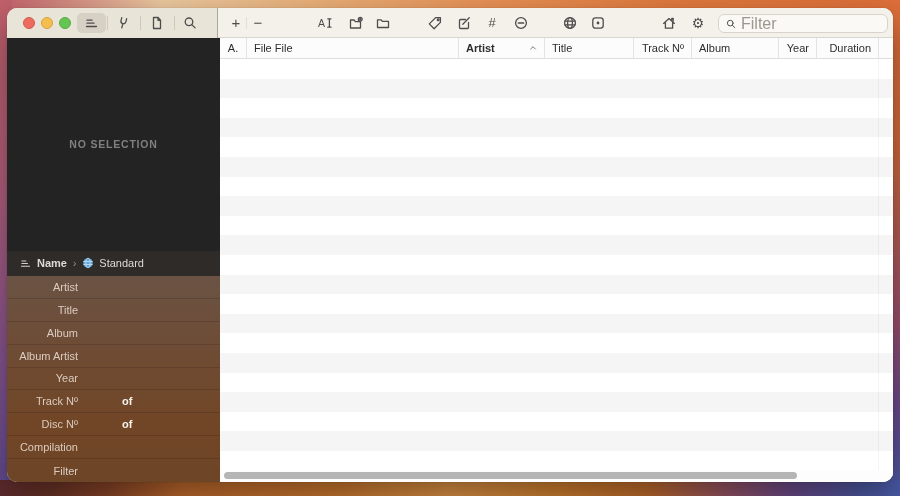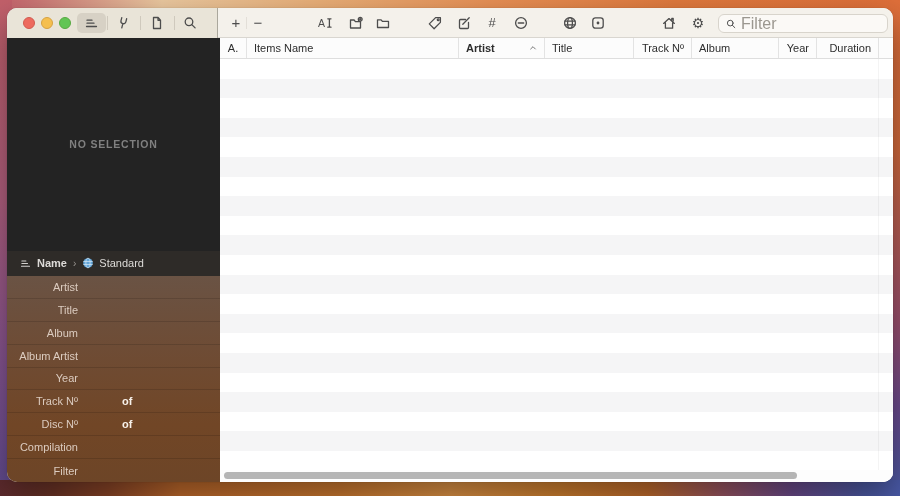--- a/index.html
+++ b/index.html
@@ -259,21 +259,21 @@
           </div>
       </div>
     </div>
 
     <div class="main">
       <div class="table-header">
         <div class="th c0 center">
             <span>A.</span>
           </div>
         <div class="th c1">
-            <span>Items Name</span>
+            <span>File File</span>
           </div>
         <div class="th c2 sorted">
           <span>Artist</span>
           <svg width="8" height="8" viewBox="0 0 12 12">
               <path d="M2.5 7.5L6 4l3.5 3.5" stroke="#6e6e6e" stroke-width="1.4" fill="none" stroke-linecap="round" stroke-linejoin="round"></path>
             </svg>
         </div>
         <div class="th c3">
             <span>Title</span>
           </div>

